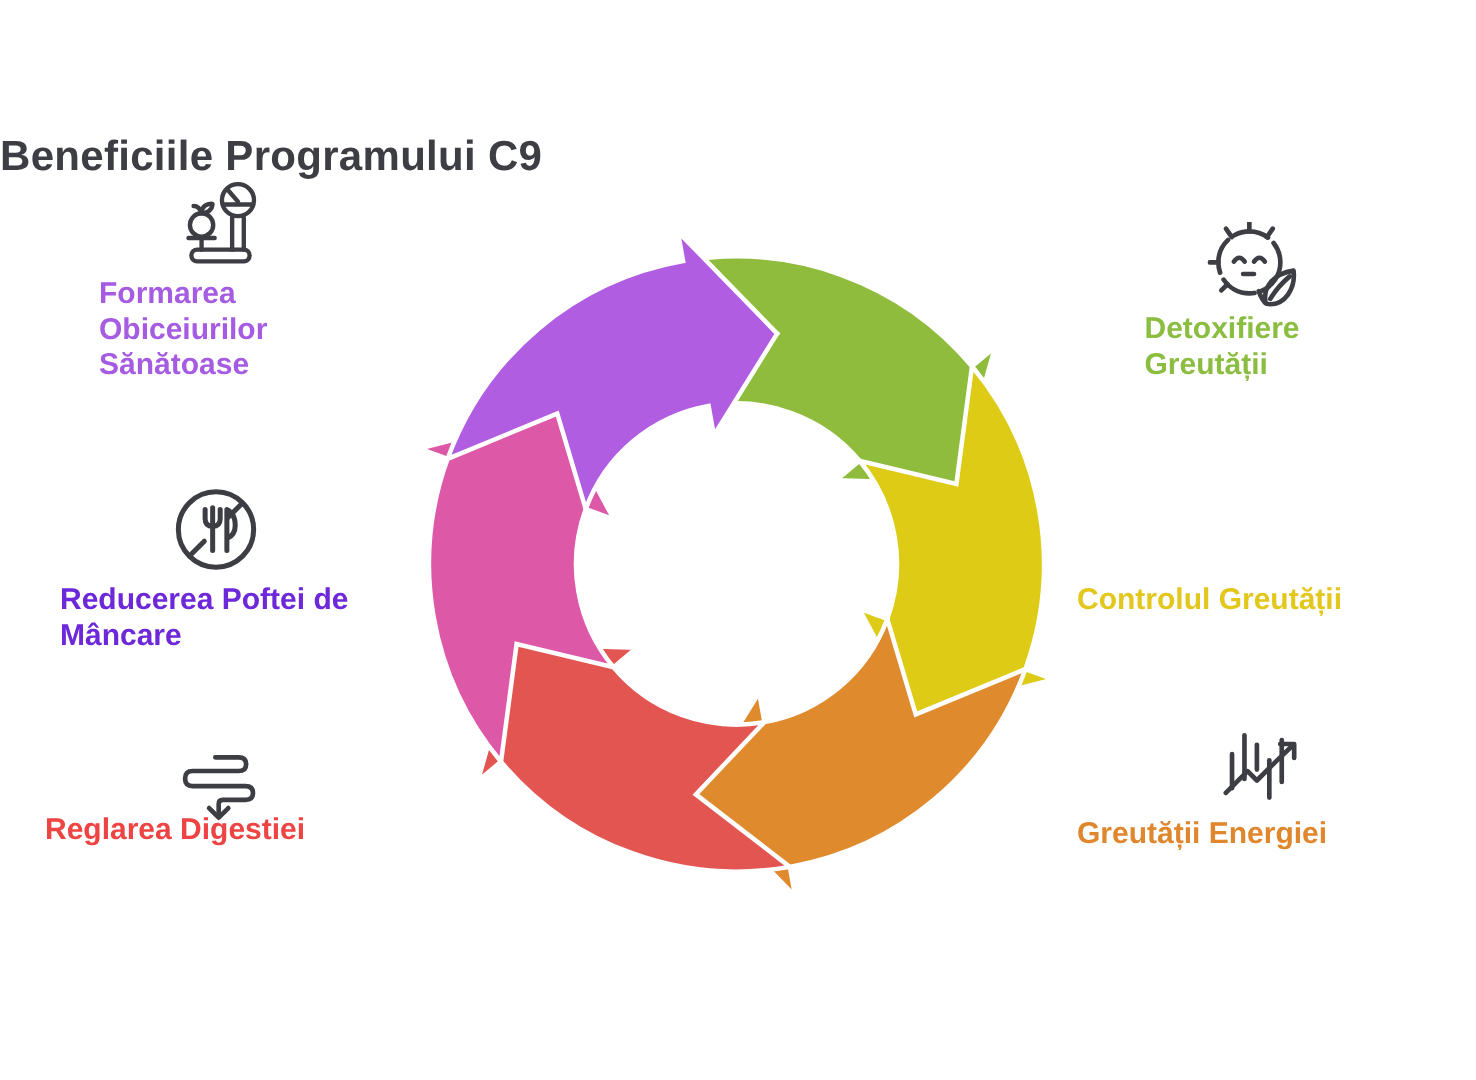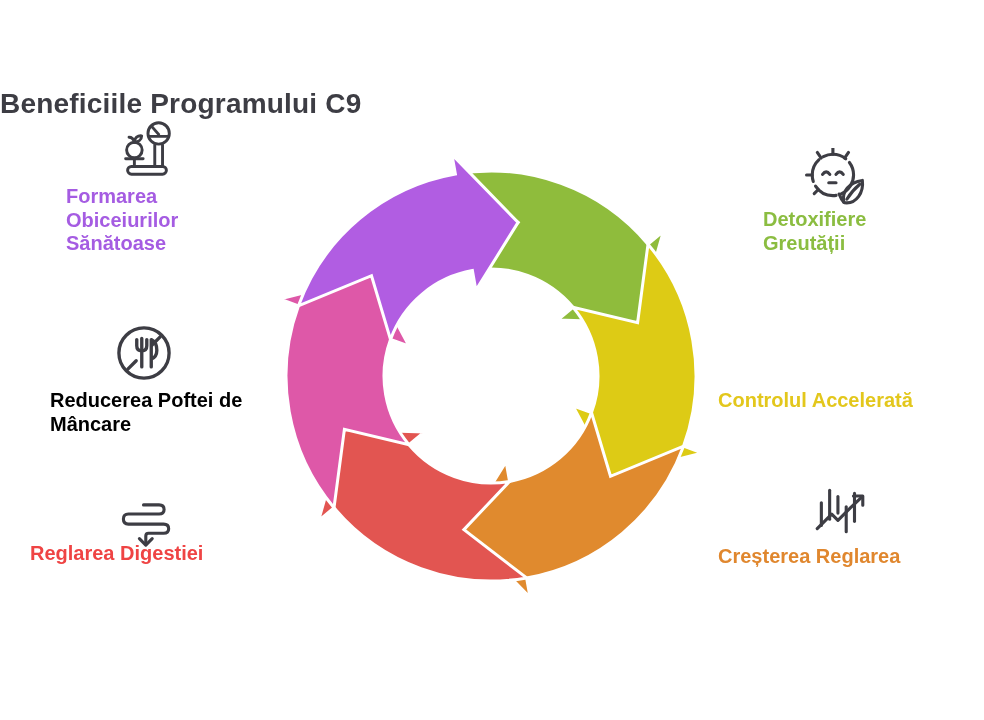--- a/index.html
+++ b/index.html
@@ -74,21 +74,21 @@
     <svg width="58" height="58" viewBox="0 0 52 52" fill="none" stroke-width="3" stroke-linecap="round" stroke-linejoin="round">
       <circle cx="26" cy="26" r="22.5"></circle>
       <path d="M19.5 14 V19.5 Q19.5 24 24 24 Q28.5 24 28.5 19.5 V14"></path>
       <line x1="24" y1="13" x2="24" y2="24"></line>
       <line x1="24" y1="24" x2="24" y2="38.5"></line>
       <path d="M32.5 38.5 V14 Q37.5 16.5 37.5 23.5 Q37.5 29.5 32.5 31.5"></path>
       <line x1="40.5" y1="11.5" x2="33" y2="19"></line>
       <line x1="19" y1="33" x2="11.5" y2="40.5"></line>
     </svg>
   </div>
-  <div class="benefit-label" style="left: 150px; top: 389px; width: 200px; color: #000000;">Reducerea Poftei de Mâncare</div>
+  <div class="benefit-label" style="left: 140px; top: 389px; width: 200px; color: #6d28d9;">Reducerea Poftei de Mâncare</div>
 
   <div class="icon" style="left:149px;top:495px;">
     <svg width="64" height="60" viewBox="0 0 70 62" fill="none" stroke-width="3.4" stroke-linecap="round" stroke-linejoin="round">
       <path d="M29 9 H46 Q51.5 9 51.5 14 Q51.5 19 46 19 H12.5 Q7 19 7 24.5 Q7 30 12.5 30 H51 Q56.5 30 56.5 35 Q56.5 40 51 40 H34.5 Q31.5 40 31.5 43 V52"></path>
       <path d="M24.5 46 L31.5 53 L38.5 46"></path>
     </svg>
   </div>
   <div class="benefit-label" style="left: 145px; top: 542px; width: 230px; color: #ef4444;">Reglarea Digestiei</div>
 
   <div class="icon" style="left:836px;top:148px;">
@@ -102,34 +102,34 @@
       <path d="M17 25.5 Q20.5 20.5 24 25.5"></path>
       <path d="M30 25.5 Q33.5 20.5 37 25.5"></path>
       <line x1="23" y1="33.5" x2="30" y2="33.5"></line>
       <path d="M33 44.5 C34.5 48.5 36 50.8 37.5 52.3"></path>
       <path d="M37.5 52.3 C35.5 42 42.5 33.2 55.5 31.3 C57 43.5 49.5 53 40.5 53 C39.2 53 38 52.8 37.5 52.3 Z"></path>
       <path d="M40.5 49.5 C43.5 44.5 48.5 38.8 53 35"></path>
     </svg>
   </div>
   <div class="benefit-label" style="left: 838px; top: 208px; width: 150px; color: rgb(139, 189, 65);">Detoxifiere Greutății</div>
 
-  <div class="benefit-label" style="left: 838px; top: 389px; width: 240px; color: rgb(227, 199, 28);">Controlul Accelerată</div>
+  <div class="benefit-label" style="left: 838px; top: 389px; width: 240px; color: rgb(227, 199, 28);">Controlul Greutății</div>
 
   <div class="icon" style="left:840px;top:482px;">
     <svg width="58" height="58" viewBox="0 0 56 56" fill="none" stroke-width="3" stroke-linecap="round" stroke-linejoin="round">
       <line x1="10" y1="20" x2="10" y2="42"></line>
       <line x1="18" y1="8" x2="18" y2="36"></line>
       <line x1="26" y1="14" x2="26" y2="30"></line>
       <line x1="34" y1="24" x2="34" y2="48"></line>
       <line x1="42" y1="11" x2="42" y2="38"></line>
       <path d="M6 45 L20 31 L26 37 L38 25 L49 14.5"></path>
       <path d="M41 13.5 H50 V22.5"></path>
     </svg>
   </div>
-  <div class="benefit-label" style="left: 838px; top: 545px; width: 240px; color: rgb(224, 135, 46);">Creșterea Reglarea</div>
+  <div class="benefit-label" style="left: 838px; top: 545px; width: 240px; color: rgb(224, 135, 46);">Greutății Energiei</div>
 
   <svg class="cycle" width="460" height="460" viewBox="0 0 460 460">
       <path d="M 194.4 28.1 A 205 205 0 0 1 387.0 98.2 L 402.4 85.4 L 376.6 176.6 L 296.6 174.1 L 312.0 161.2 A 107 107 0 0 0 211.4 124.6 L 257.1 76.4 Z" fill="#8fbc3c" stroke="#ffffff" stroke-width="3"></path>
       <path d="M 387.0 98.2 A 205 205 0 0 1 422.6 300.1 L 441.4 307.0 L 349.5 330.3 L 311.8 259.8 L 330.5 266.6 A 107 107 0 0 0 312.0 161.2 L 376.6 176.6 Z" fill="#ddcb15" stroke="#ffffff" stroke-width="3"></path>
       <path d="M 422.6 300.1 A 205 205 0 0 1 265.6 431.9 L 269.1 451.6 L 202.9 383.6 L 245.1 315.7 L 248.6 335.4 A 107 107 0 0 0 330.5 266.6 L 349.5 330.3 Z" fill="#e08a2e" stroke="#ffffff" stroke-width="3"></path>
       <path d="M 265.6 431.9 A 205 205 0 0 1 73.0 361.8 L 57.6 374.6 L 83.4 283.4 L 163.4 285.9 L 148.0 298.8 A 107 107 0 0 0 248.6 335.4 L 202.9 383.6 Z" fill="#e25551" stroke="#ffffff" stroke-width="3"></path>
       <path d="M 73.0 361.8 A 205 205 0 0 1 37.4 159.9 L 18.6 153.0 L 110.5 129.7 L 148.2 200.2 L 129.5 193.4 A 107 107 0 0 0 148.0 298.8 L 83.4 283.4 Z" fill="#de58a8" stroke="#ffffff" stroke-width="3"></path>
       <path d="M 37.4 159.9 A 205 205 0 0 1 194.4 28.1 L 190.9 8.4 L 257.1 76.4 L 214.9 144.3 L 211.4 124.6 A 107 107 0 0 0 129.5 193.4 L 110.5 129.7 Z" fill="#b15de2" stroke="#ffffff" stroke-width="3"></path>
     </svg>
 

